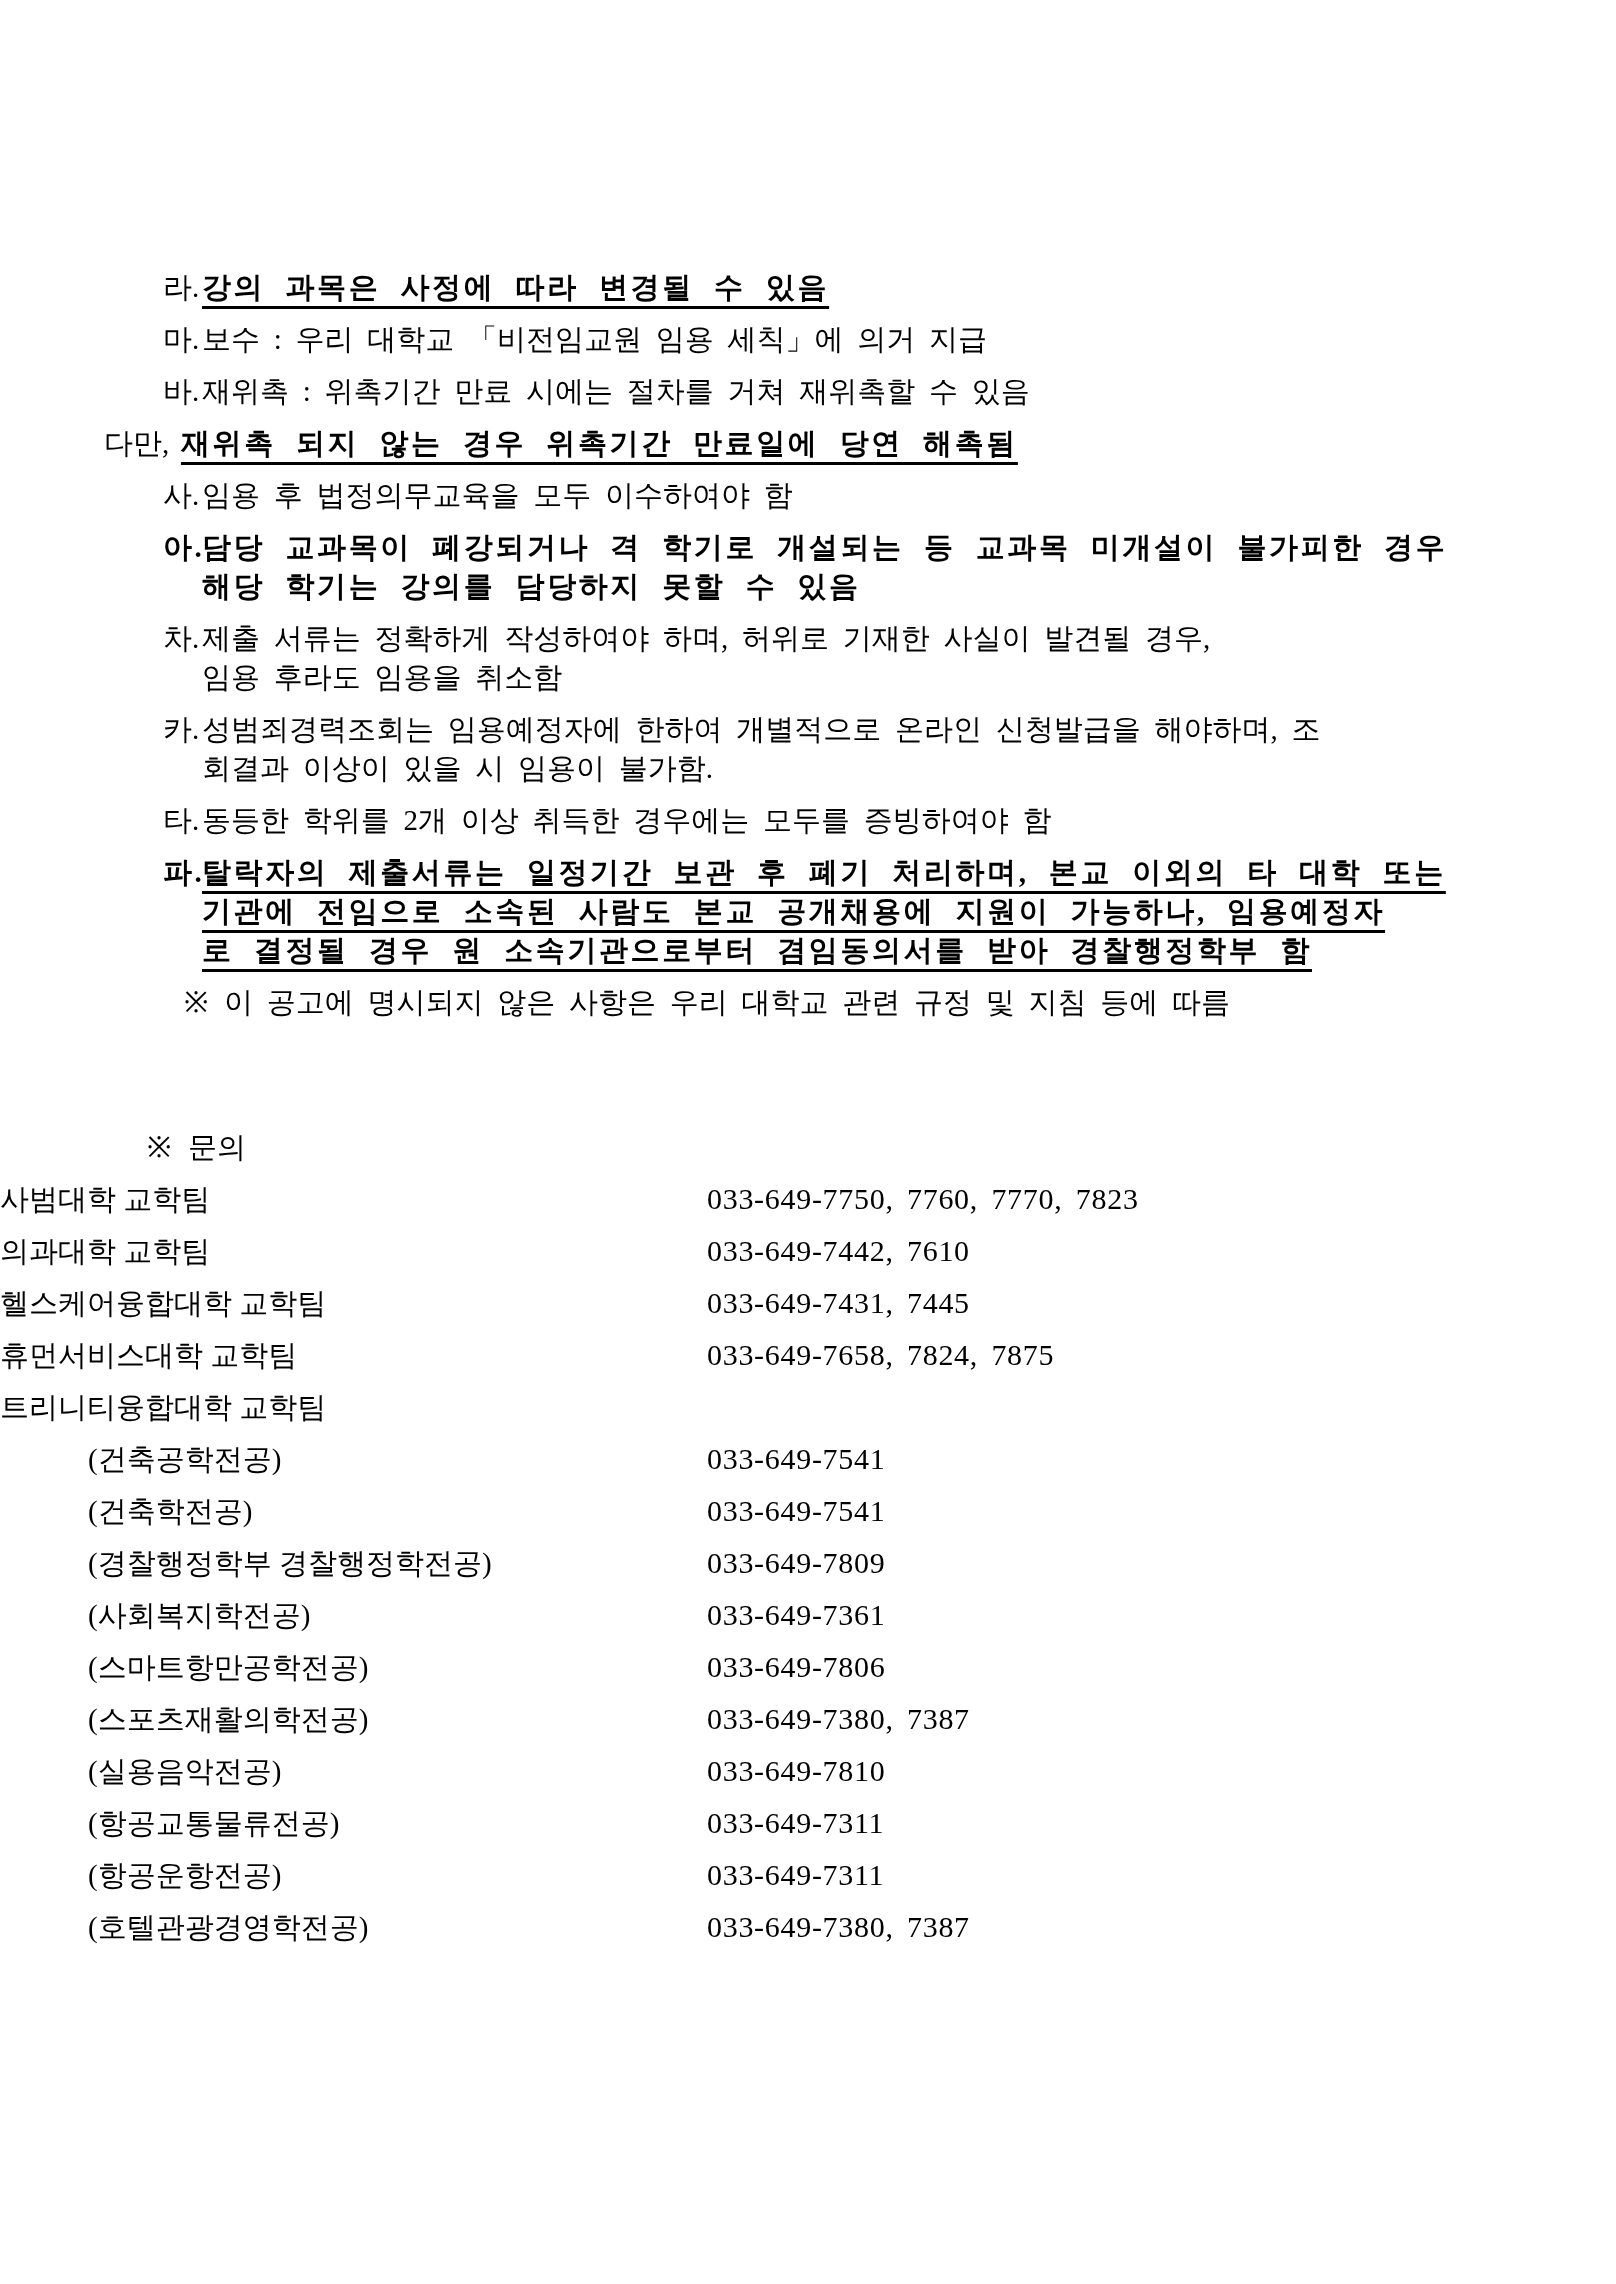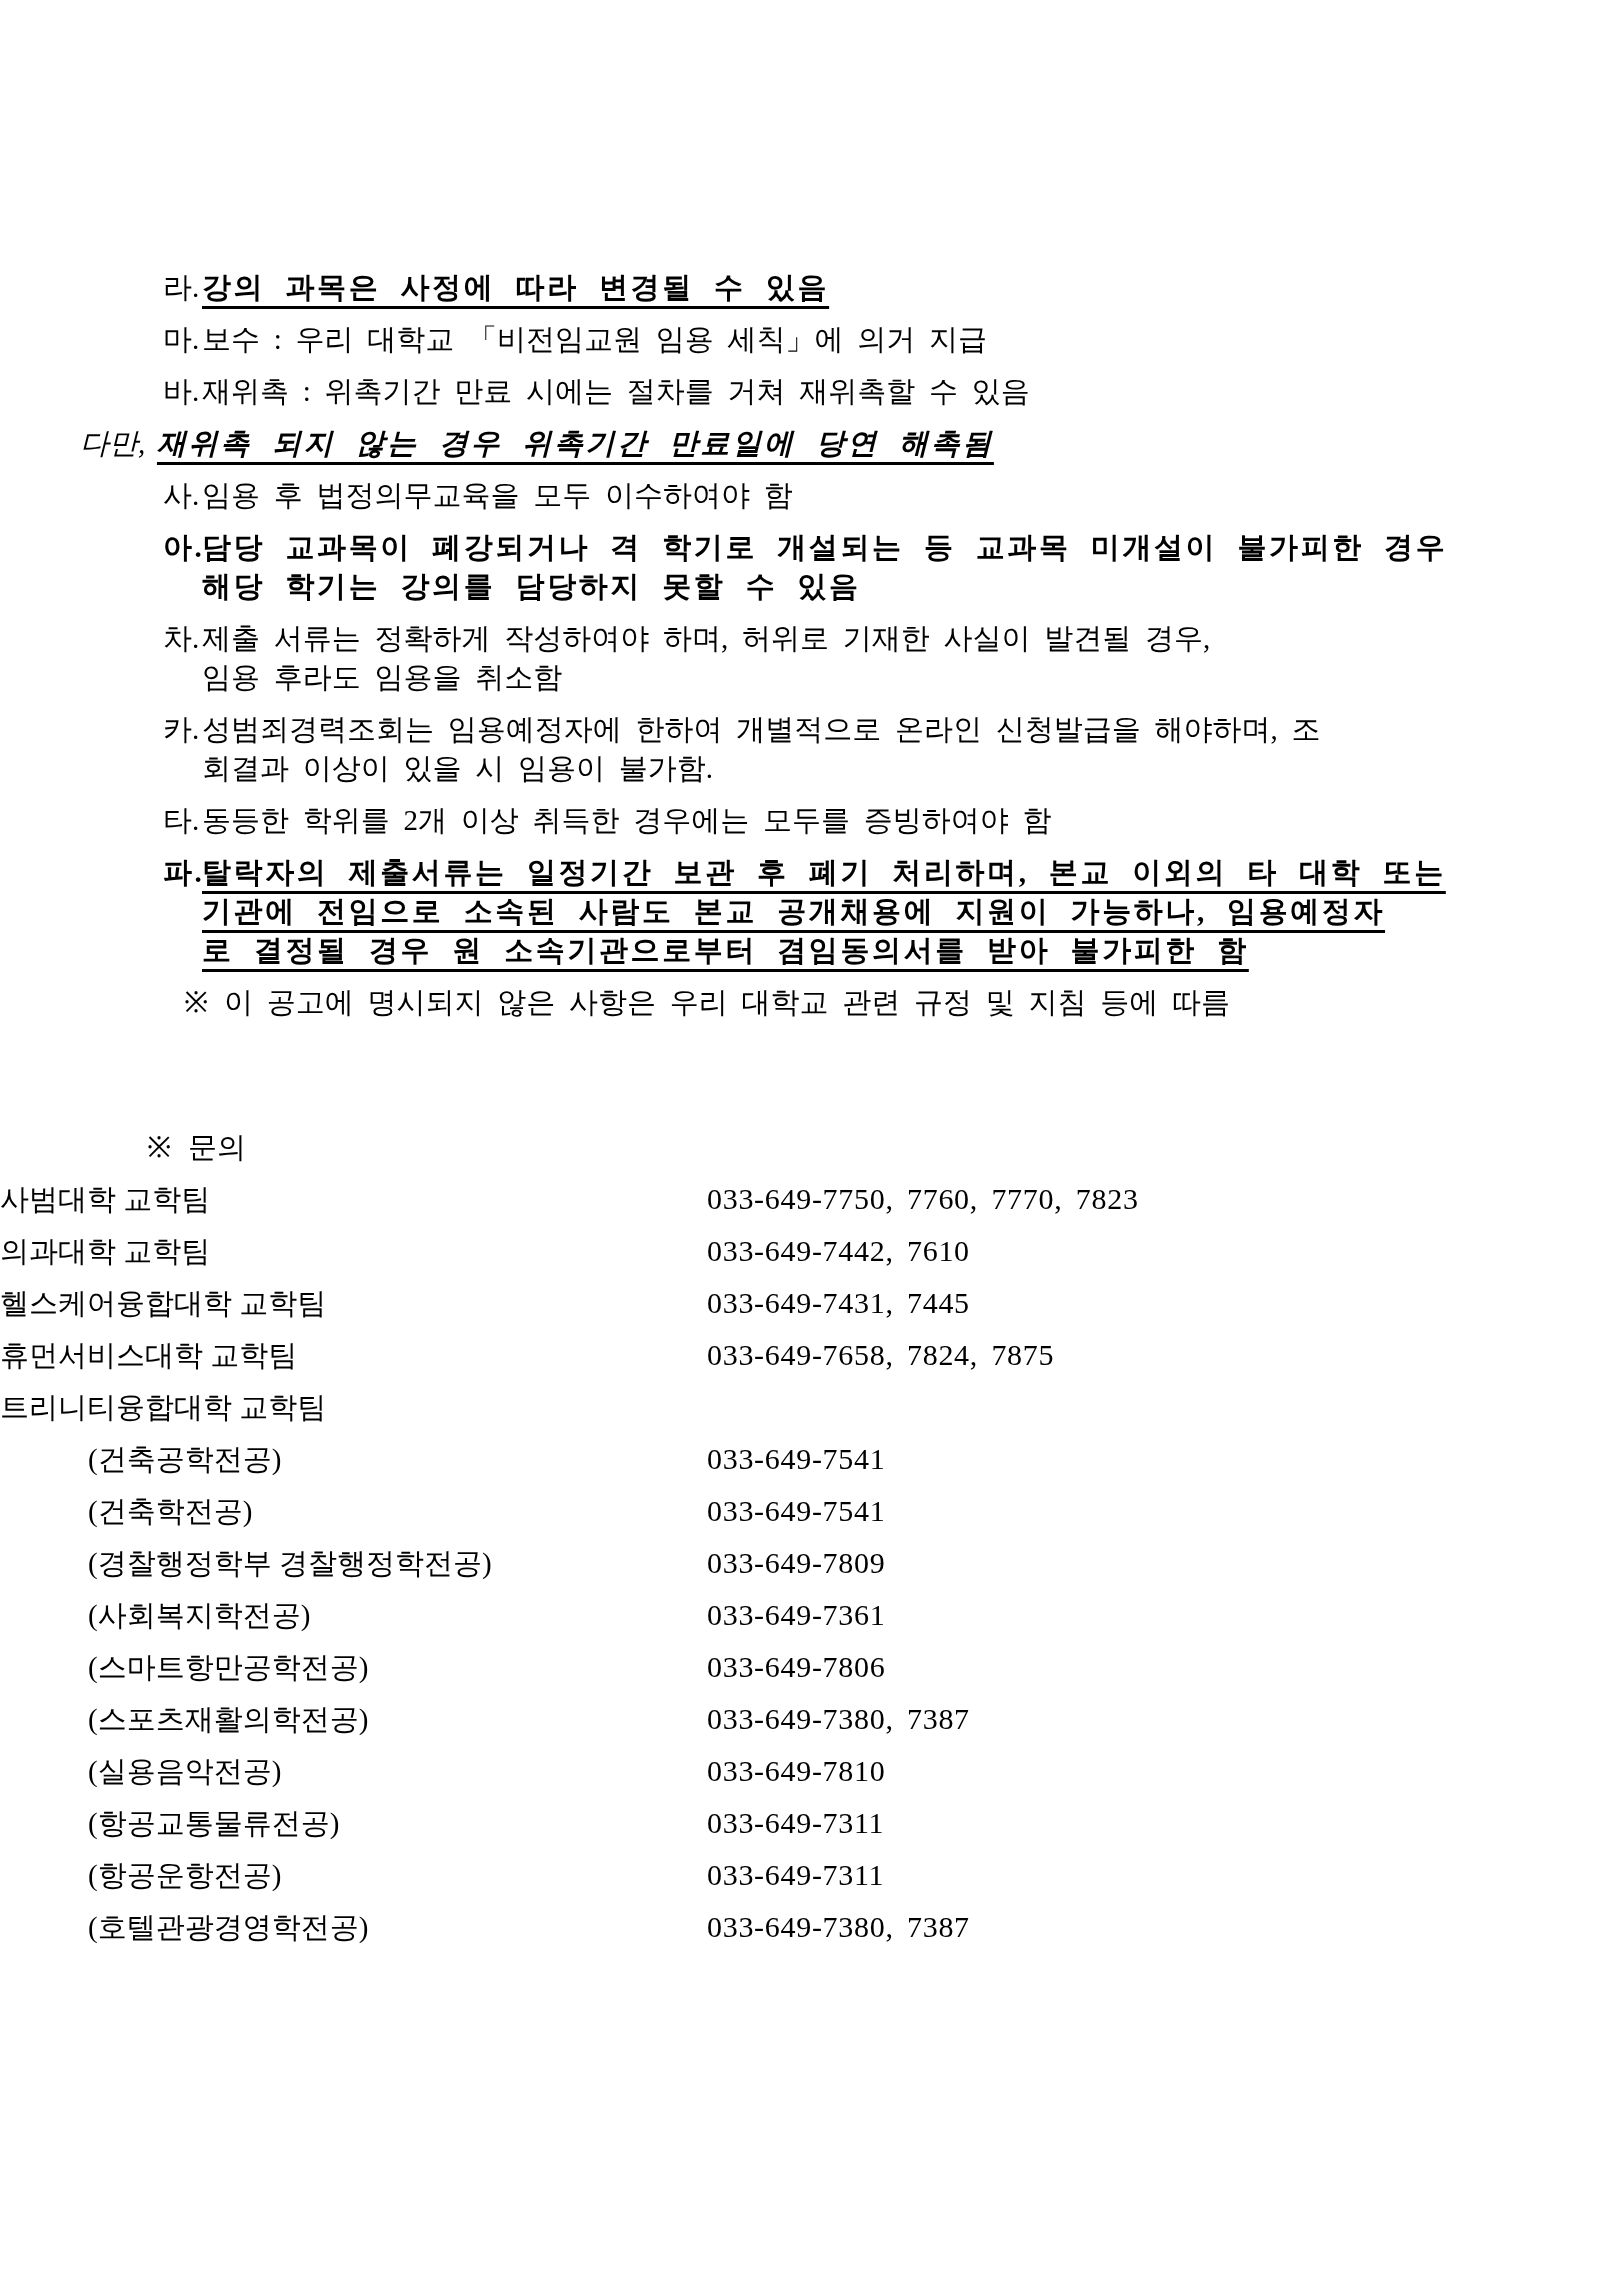--- a/index.html
+++ b/index.html
@@ -20,21 +20,21 @@
   .marker {
     display: inline-block; width: 39px; margin-left: -39px;
     letter-spacing: normal; word-spacing: normal; font-weight: normal;
   }
   .emph { font-weight: bold; letter-spacing: 2.6px; word-spacing: 10.4px; }
   .u {
     text-decoration: underline;
     text-decoration-thickness: 2.6px;
     text-underline-offset: 8.5px;
   }
-  .note-daman { margin-left: 80px; font-style: italic; }
+  .note-daman { margin-left: 104px; }
   .note-daman .lead { display: inline-block; margin-right: 11.7px; }
   .note-star  { margin-left: 184px; margin-top: 1.3px; }
   .marker2 { display: inline-block; width: 40px; }
 
   
   .contacts { margin-top: 99px; }
   .c-head { margin-left: 147px; line-height: 52px; font-size: 29px; white-space: nowrap; font-family: Liberation Serif, serif; }
   .c-head .marker2 { width: 41px; }
   .c-row { position: relative; height: 52px; line-height: 52px; font-size: 29px; white-space: nowrap; }
   .c-row.sub { padding-left: 88px; }
@@ -86,21 +86,21 @@
       <div class="line">회결과 이상이 있을 시 임용이 불가함.</div>
     </div>
 
     <div class="note">
       <div class="line"><span class="marker">타.</span><span>동등한 학위를 2개 이상 취득한 경우에는 모두를 증빙하여야 함</span></div>
     </div>
 
     <div class="note">
       <div class="line"><span class="marker emph">파.</span><span class="emph u">탈락자의 제출서류는 일정기간 보관 후 폐기 처리하며, 본교 이외의 타 대학 또는</span></div>
       <div class="line"><span class="emph u">기관에 전임으로 소속된 사람도 본교 공개채용에 지원이 가능하나, 임용예정자</span></div>
-      <div class="line"><span class="emph u">로 결정될 경우 원 소속기관으로부터 겸임동의서를 받아 불가피한 함</span></div>
+      <div class="line"><span class="emph u">로 결정될 경우 원 소속기관으로부터 겸임동의서를 받아 경찰행정학부 함</span></div>
     </div>
 
     <div class="note note-star">
       <div class="line"><span class="marker2">※</span><span>이 공고에 명시되지 않은 사항은 우리 대학교 관련 규정 및 지침 등에 따름</span></div>
     </div>
 
   </div>
 
   <div class="contacts">
 

